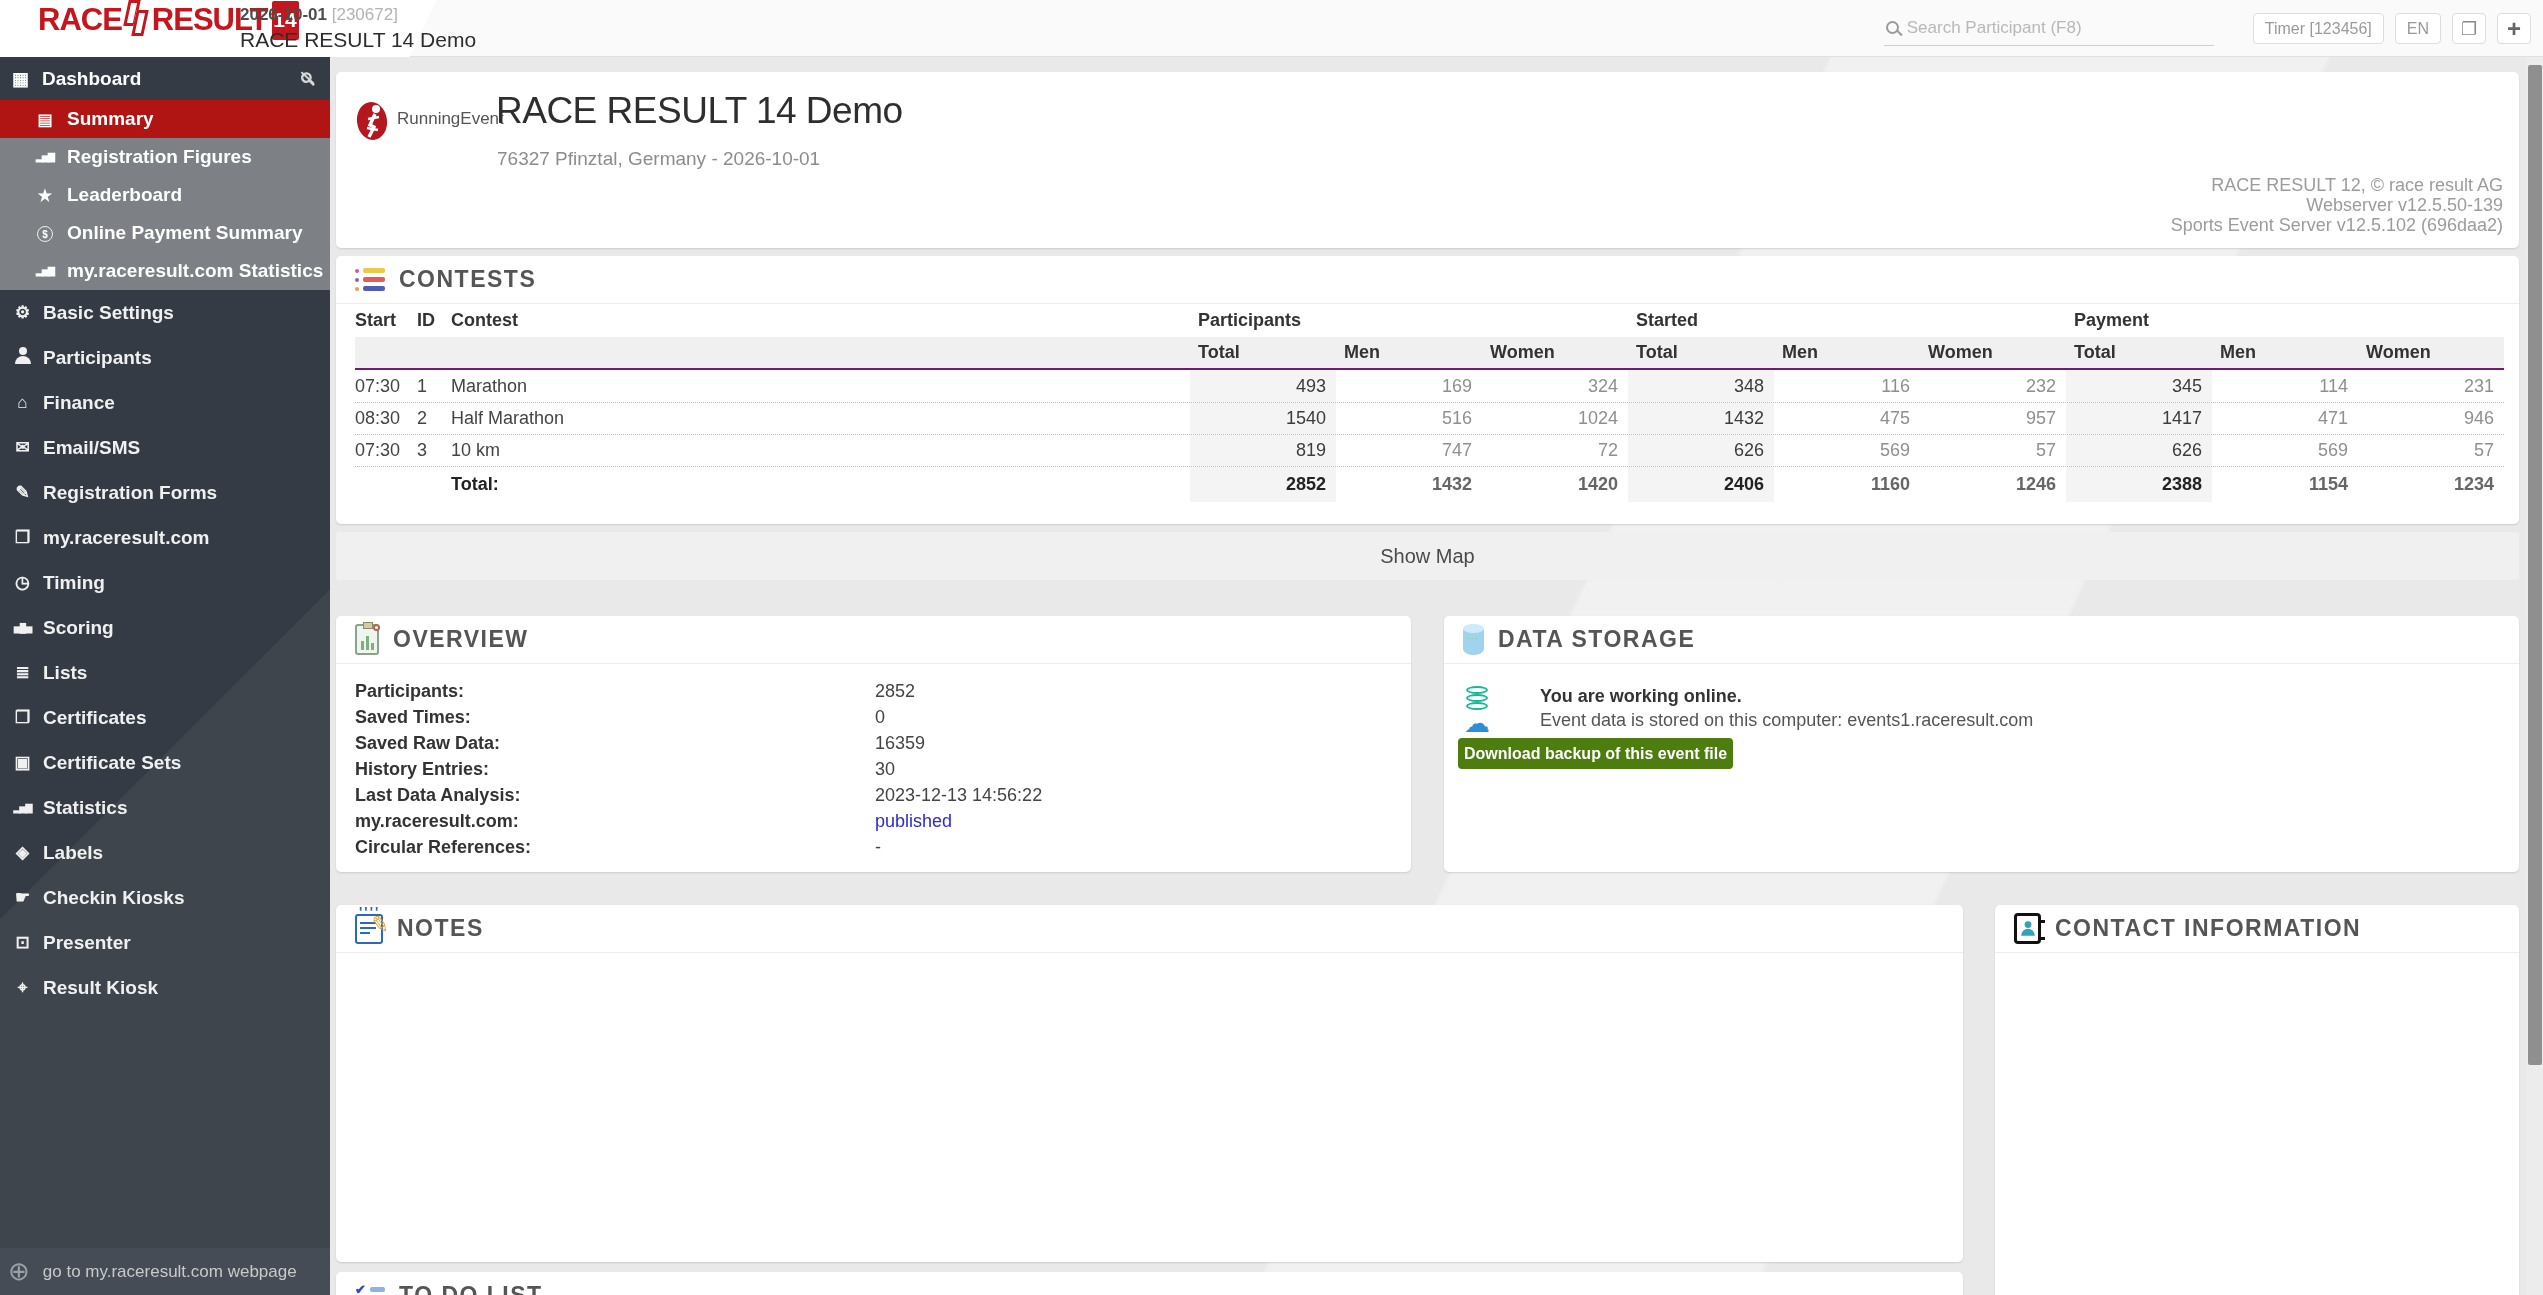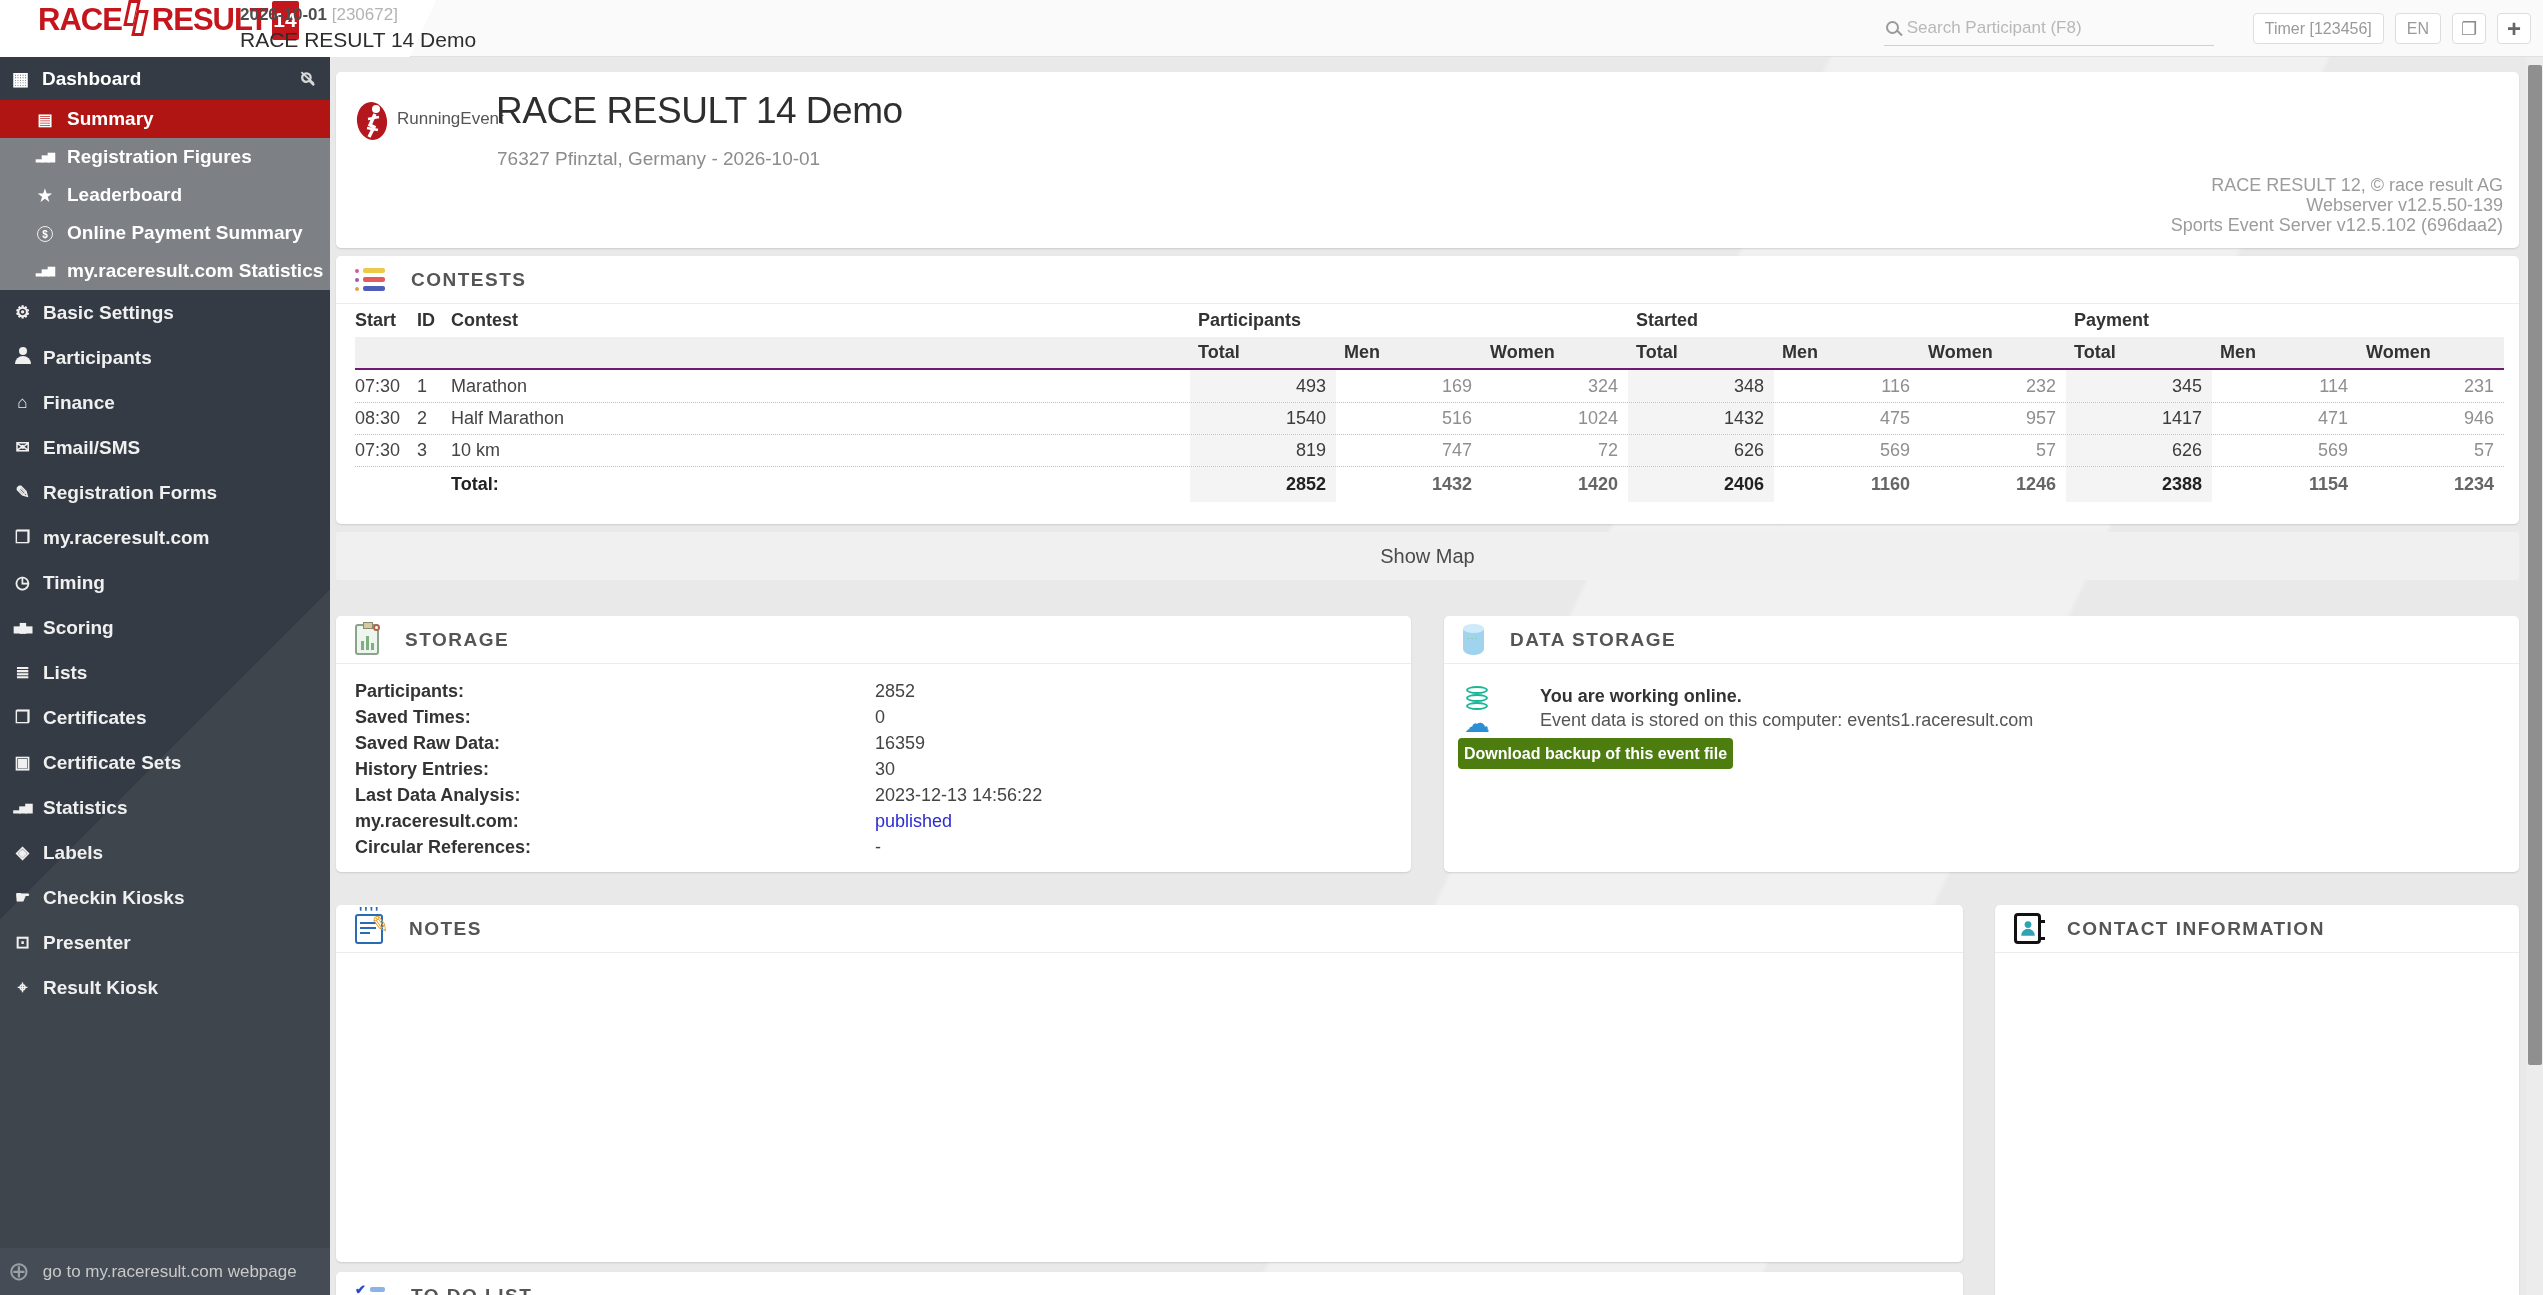--- a/index.html
+++ b/index.html
@@ -50,21 +50,21 @@
   .person { position:relative; width:16px; height:16px; display:inline-block; }
   .person::before { content:""; position:absolute; left:4px; top:0; width:8px; height:8px; border-radius:50%; background:#f0f0f0; }
   .person::after { content:""; position:absolute; left:0; top:9px; width:16px; height:8px; border-radius:8px 8px 0 0; background:#f0f0f0; }
   .sb-footer { position:absolute; left:0; bottom:0; width:330px; height:47px; background:#454c55; display:flex; align-items:center; padding-left:8px; font-size:17px; color:#c9c9c9; cursor:pointer; }
   .sb-footer .globe { font-size:26px; color:#9aa0a6; margin-right:13px; }
 
   
   .main { position:absolute; left:330px; top:57px; width:2196px; height:1238px; background:#e9e9e9; background-image:linear-gradient(115deg, rgba(255,255,255,0) 54%, rgba(255,255,255,0.35) 54.2%, rgba(255,255,255,0.35) 72%, rgba(255,255,255,0) 72.2%); overflow:hidden; }
   .card { position:absolute; background:#fff; border-radius:5px; box-shadow:0 1px 2px rgba(0,0,0,0.13); }
   .sec-head { display:flex; align-items:center; height:48px; padding-left:19px; border-bottom:1px solid #ececec; }
-  .sec-title { font-size:19px; font-weight:bold; letter-spacing:1.5px; color:#555; margin-left:26px; }
+  .sec-title { font-size:23px; font-weight:bold; letter-spacing:1.5px; color:#555; margin-left:14px; }
 
   
   .evcard { left:6px; top:15px; width:2183px; height:176px; }
   .brand { position:absolute; left:19px; top:25px; display:flex; align-items:center; }
   .brand-mark { width:36px; height:44px; }
   .brand-name { font-size:17px; color:#555; margin-left:6px; }
   .ev-title { position:absolute; left:160px; top:18px; font-size:37px; color:#2e2e2e; letter-spacing:-0.5px; }
   .ev-sub { position:absolute; left:161px; top:76px; font-size:19px; color:#8c8c8c; }
   .ver { position:absolute; right:16px; top:103px; text-align:right; font-size:18px; line-height:20px; color:#9c9c9c; }
 
@@ -412,21 +412,21 @@
   <div class="showmap">Show Map</div>
 
   <div class="card overview">
     <div class="sec-head">
       <span class="ov-icon">
           <i></i>
           <i></i>
           <i></i>
           <em></em>
         </span>
-      <span class="sec-title">STORAGE</span>
+      <span class="sec-title">OVERVIEW</span>
     </div>
     <div class="ov-body">
       <div class="ov-row">
           <span class="ov-label">Participants:</span>
           <span class="ov-value">2852</span>
         </div>
       <div class="ov-row">
           <span class="ov-label">Saved Times:</span>
           <span class="ov-value">0</span>
         </div>

